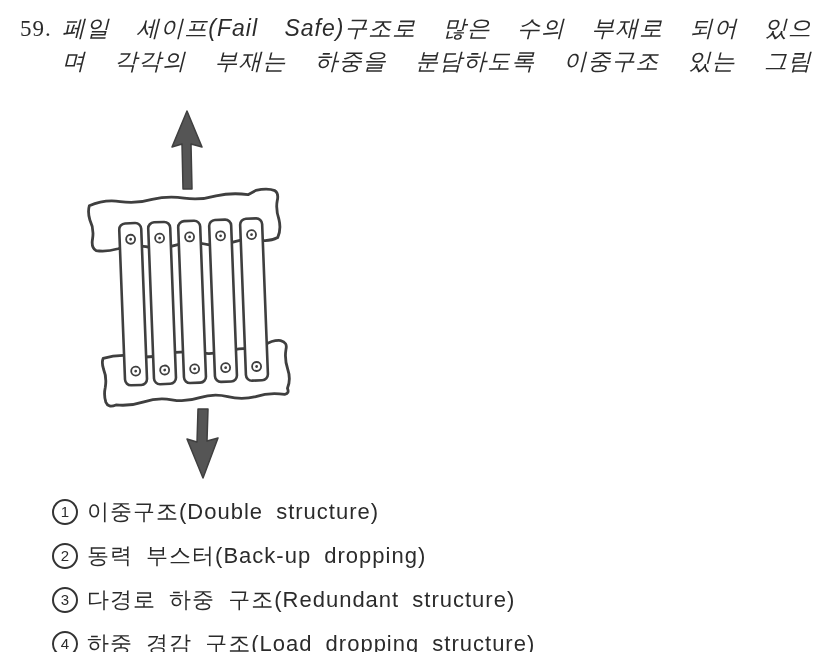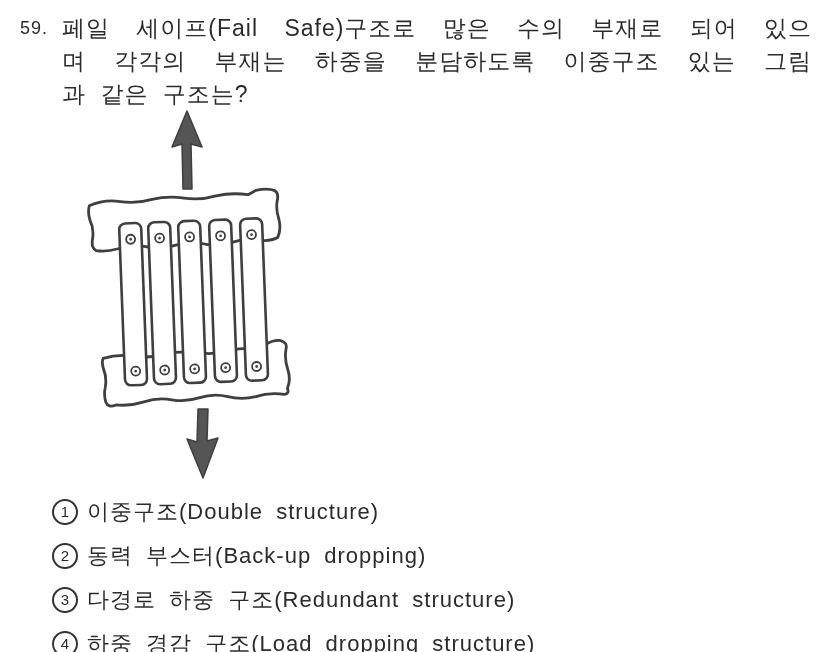--- a/index.html
+++ b/index.html
@@ -12,25 +12,26 @@
   body{
     width:826px;height:652px;
     position:relative;
     overflow:hidden;
     font-family:"Liberation Sans","DejaVu Sans",sans-serif;
     color:var(--text);
   }
   
   .q-number{
     position:absolute;left:20px;top:12px;
-    font-size:18px;line-height:33px;
+    font-size:23px;line-height:33px;
     letter-spacing:1px;
+    font-family:Liberation Serif, serif;
   }
   .q-body{
-    position:absolute;left:62px;top:12px;width:750px;
+    position:absolute;left:62px;top:12px;width:750px;font-style:italic;
   }
   .q-line{
     font-size:23px;line-height:33px;
     letter-spacing:1px;word-spacing:7px;
     white-space:normal;
   }
   .q-line.just{
     text-align:justify;
     text-align-last:justify;
   }
@@ -65,21 +66,20 @@
     white-space:nowrap;
   }
 </style>
 </head>
 <body>
 
 <div class="q-number">59.</div>
 <div class="q-body">
   <div class="q-line just">페일 세이프(Fail Safe)구조로 많은 수의 부재로 되어 있으</div>
   <div class="q-line just">며 각각의 부재는 하중을 분담하도록 이중구조 있는 그림</div>
-  <div class="q-line">과 같은 구조는?</div>
 </div>
 
 <svg class="figure" viewBox="0 0 270 390" xmlns="http://www.w3.org/2000/svg">
 
   <path class="arrow" d="M127,6 L112,42 L122,39 L123,84 L132,84 L131,39 L142,42 Z"></path>
 
   <g transform="rotate(-2.2 130 195)">
 
     <path class="plate" d="M33,97 Q48,91 64,94 Q80,97 96,93 Q112,90 128,93 Q144,96 160,92
              Q176,89 192,92 L200,88 Q212,86 219,89 Q223,92 221,99 Q219,108 222,118

